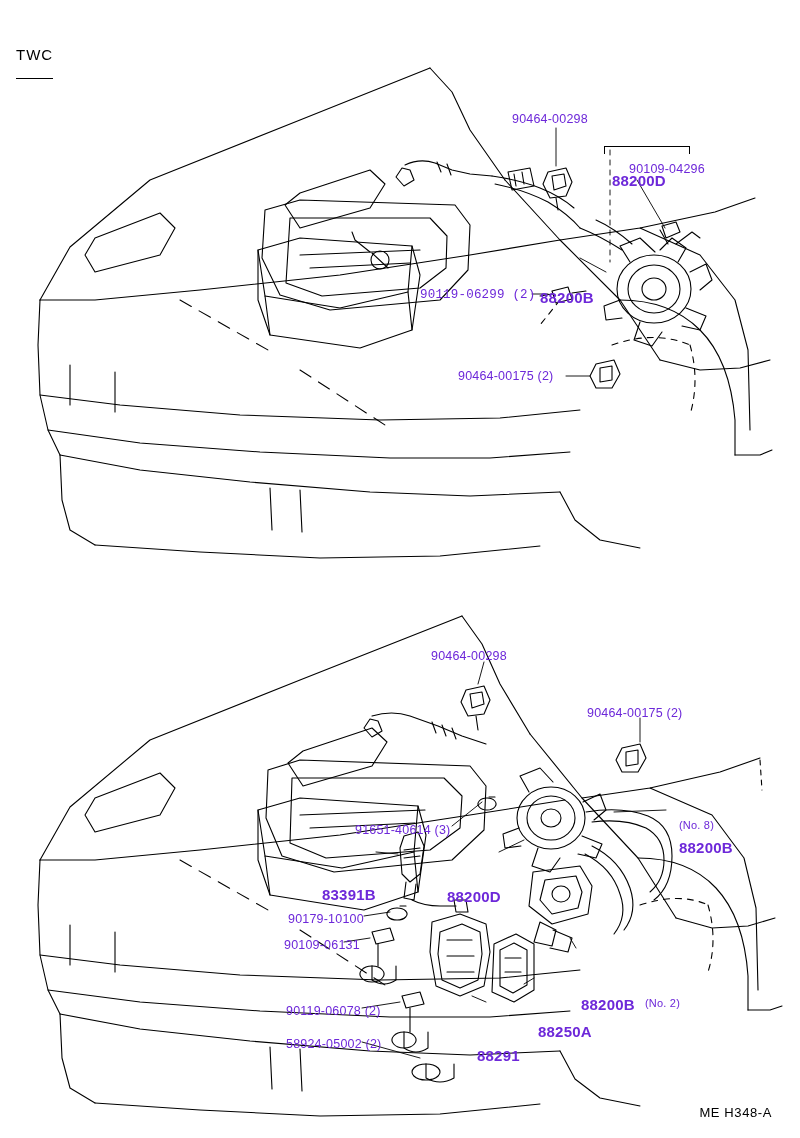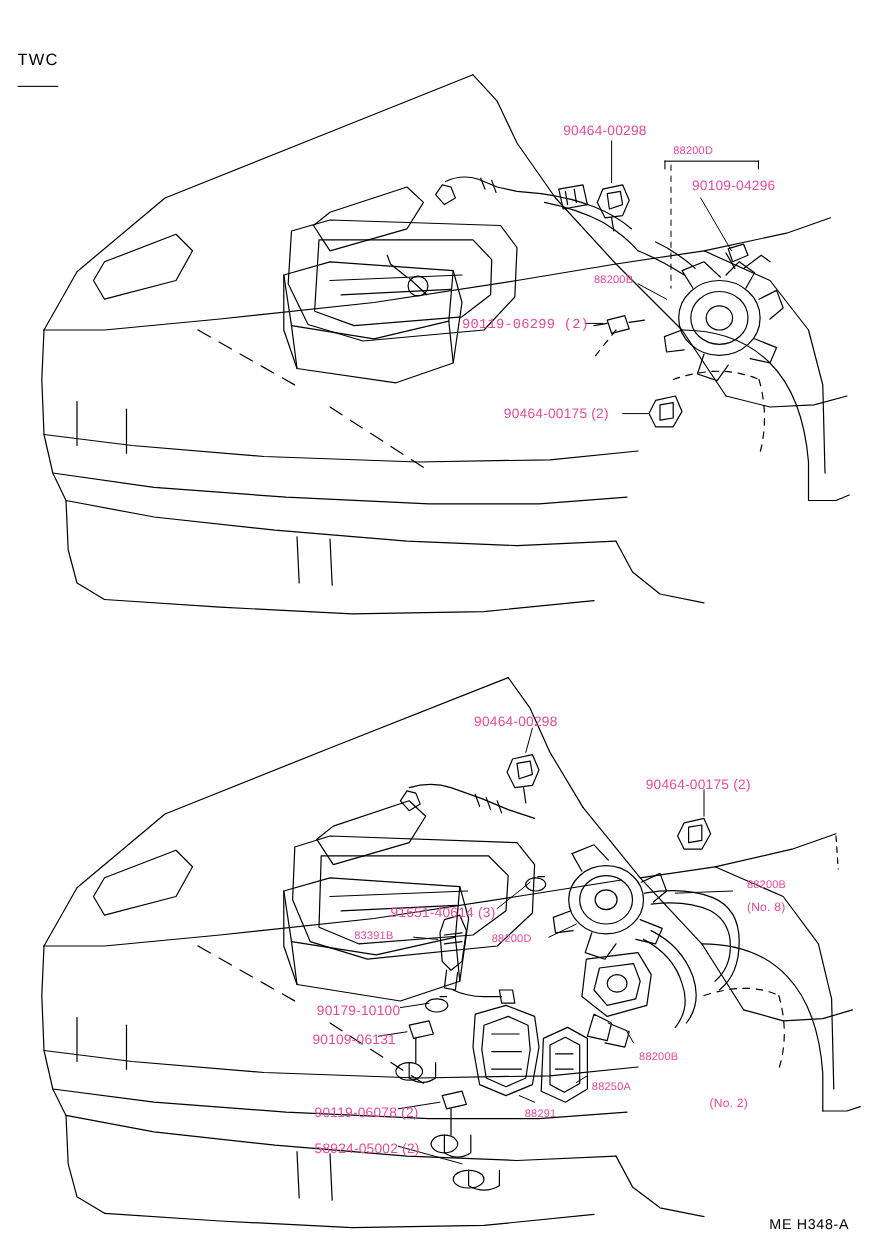--- a/index.html
+++ b/index.html
@@ -24,26 +24,27 @@
     left: 0;
     top: 0;
     width: 800px;
     height: 1138px;
   }
   .lbl {
     position: absolute;
     font-size: 12.5px;
     letter-spacing: 0.2px;
     white-space: nowrap;
-    color: #ec4899;
+    color: #6d28d9;
     line-height: 1.05;
   }
   .lbl.bold {
-    font-weight: normal;
-    font-size: 10px;
+    font-weight: bold;
+    font-size: 15px;
+    margin-top: 40px;
   }
   .lbl.small {
     font-size: 11px;
   }
   .section-tag {
     position: absolute;
     left: 16px;
     top: 46px;
     font-size: 15px;
     letter-spacing: 1px;

